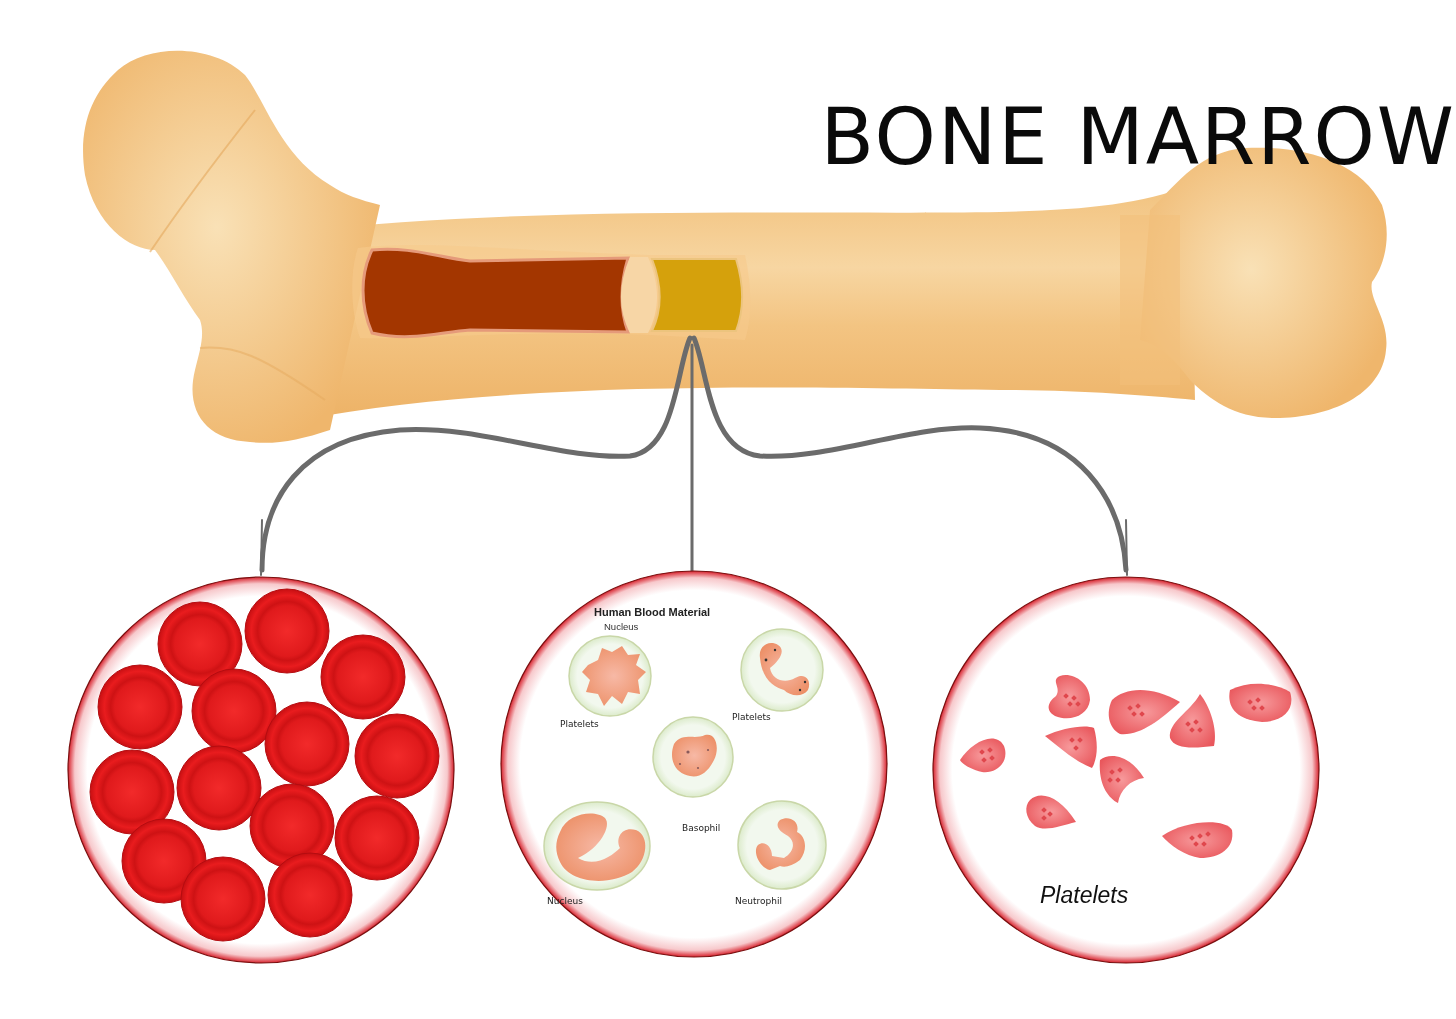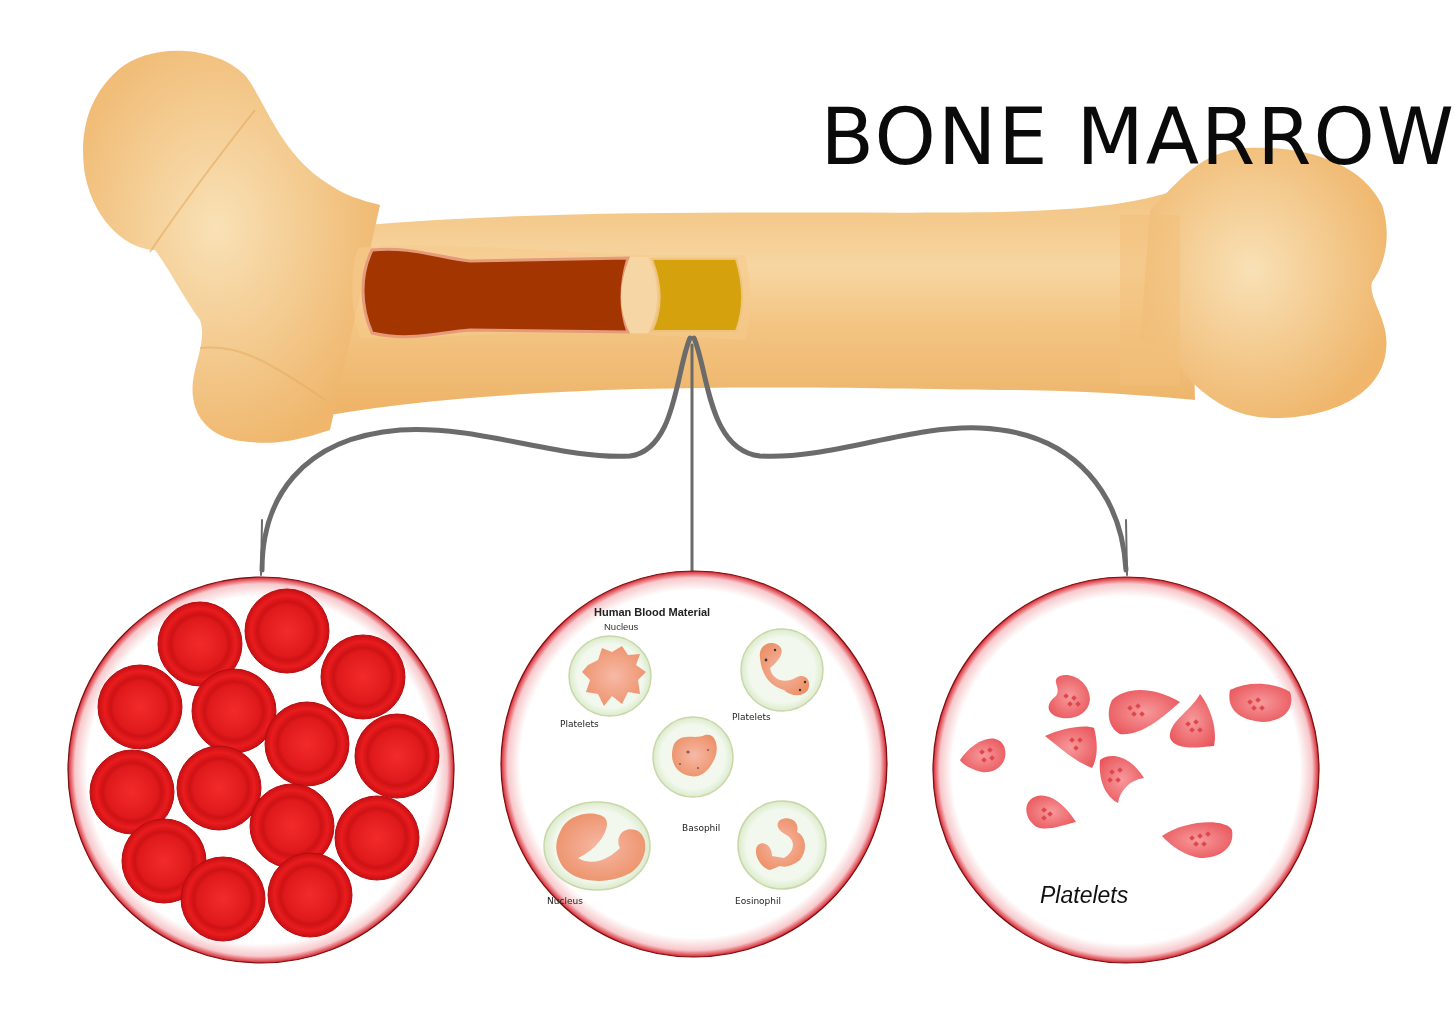--- a/index.html
+++ b/index.html
@@ -216,17 +216,17 @@
 
 <div class="title">BONE MARROW</div>
 
 <div class="lbl wbc-title" style="left:594px; top:606px; width:200px;">Human Blood Material</div>
 <div class="lbl wbc-sub" style="left:604px; top:621px; width:100px;">Nucleus</div>
 
 <div class="lbl wbc-lbl" style="left:560px; top:719px; width:100px;">Platelets</div>
 <div class="lbl wbc-lbl" style="left:732px; top:712px; width:100px;">Platelets</div>
 <div class="lbl wbc-lbl" style="left:682px; top:803px; width:100px;margin-top:20px;">Basophil</div>
 <div class="lbl wbc-lbl" style="left:547px; top:896px; width:100px;">Nucleus</div>
-<div class="lbl wbc-lbl" style="left:735px; top:896px; width:100px;">Eosinophil</div>
+<div class="lbl wbc-lbl" style="left:735px; top:896px; width:100px;">Neutrophil</div>
 
 <div class="lbl plt-lbl" style="left:1040px; top:882px; width:150px;font-style:italic;">Platelets</div>
 
 </div>
 
 </body></html>

